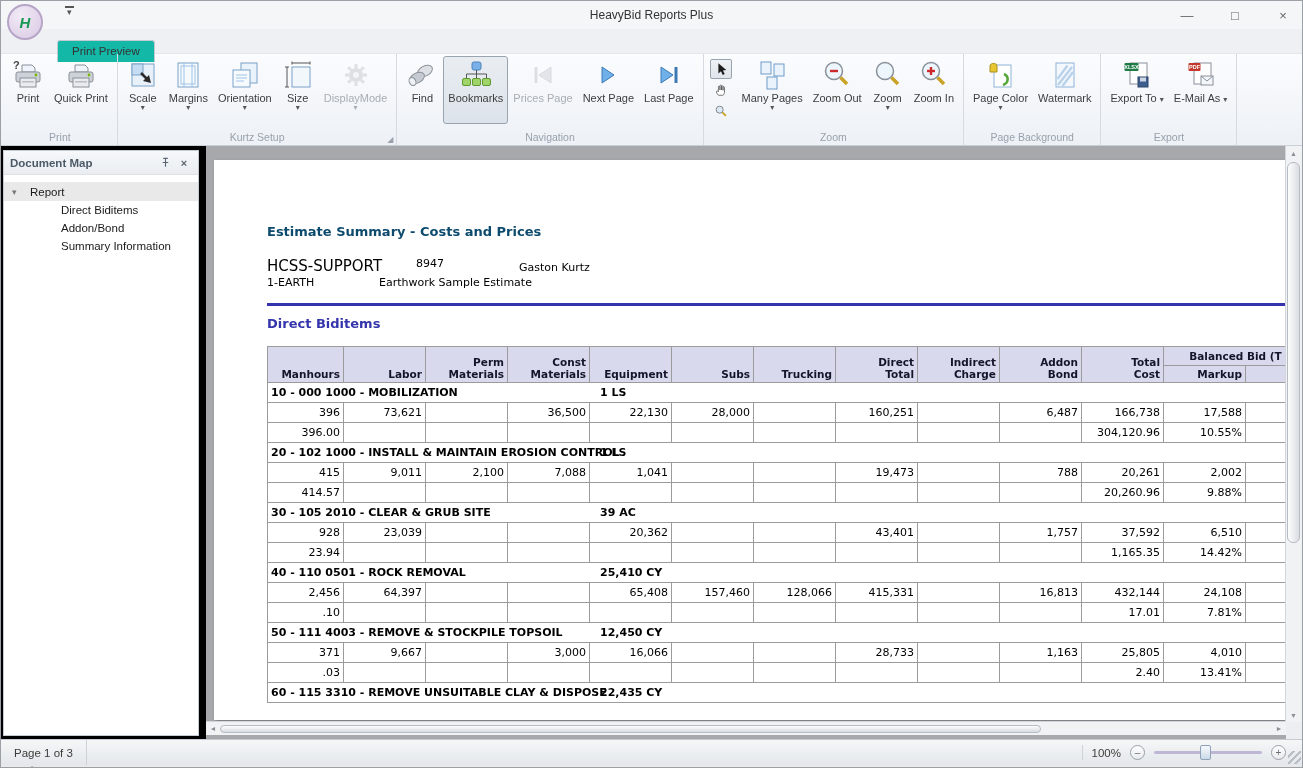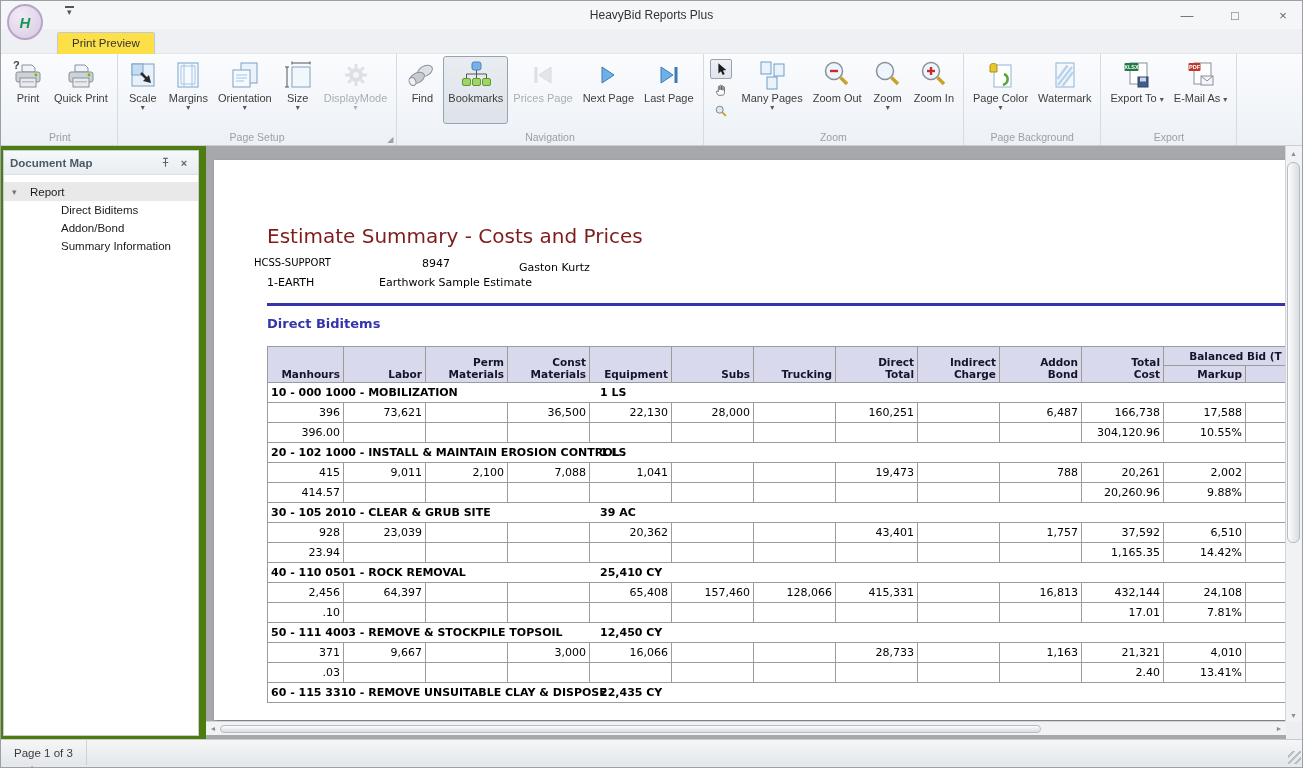--- a/index.html
+++ b/index.html
@@ -14,22 +14,22 @@
         border:2px solid #b7a5c8;z-index:9;display:flex;align-items:center;justify-content:center;
         color:#169a52;font-weight:bold;font-style:italic;font-size:15px;box-sizing:border-box}
   .qat{position:absolute;left:64px;top:5px;font-size:9px;color:#555;border-top:2px solid #555;line-height:9px;padding:0 2px}
   .title-text{flex:1;text-align:center;font-size:12px;color:#333}
   .winbtns{position:absolute;right:10px;top:0;height:28px;display:flex;align-items:center;gap:30px;color:#666}
   .winbtn{font-size:13px;width:18px;text-align:center;cursor:default}
 
   
   .tabrow{height:24px;background:#eef0f3;display:flex;align-items:flex-end;padding-left:56px;
           border-bottom:1px solid #e3e7ec}
-  .tab-active{background:#fde047;border:1px solid #c3c9d1;border-bottom:none;border-radius:3px 3px 0 0;
-              padding:4px 14px 5px;font-size:11.5px;color:#333;position:relative;top:1px}
+  .tab-active{background:#14b8a6;border:1px solid #c3c9d1;border-bottom:none;border-radius:3px 3px 0 0;
+              padding:4px 14px 5px;font-size:11.5px;color:#333;position:relative;top:9px}
 
   
   .ribbon{height:91px;background:linear-gradient(#fbfcfe,#edf1f6);border-bottom:1px solid #c9ced5;
           display:flex;align-items:stretch;padding:0 2px}
   .rgroup{display:flex;flex-direction:column;border-right:1px solid #d7dbe1;position:relative;padding:2px 4px 0}
   .rgroup-body{flex:1;display:flex;align-items:flex-start}
   .rgroup-label{height:15px;text-align:center;font-size:10.5px;color:#98a1ab;line-height:15px}
   .rbtn{display:flex;flex-direction:column;align-items:center;padding:3px 5px 0;border-radius:3px;
         font-size:11px;color:#3d3d3d;text-align:center;line-height:12px;min-width:42px;height:68px;box-sizing:border-box}
   .rbtn .ricon{width:32px;height:32px;margin-bottom:1px;flex:none}
@@ -38,38 +38,38 @@
   .rbtn.disabled{color:#a8aeb5}
   .rbtn.disabled svg{opacity:.4}
   .inline-lbl{white-space:nowrap}
   .minicol{display:flex;flex-direction:column;gap:1px;padding:3px 2px;margin-right:3px}
   .minibtn{width:22px;height:20px;display:flex;align-items:center;justify-content:center;border-radius:2px;box-sizing:border-box}
   .minibtn.sel{border:1px solid #9aa4ae;background:linear-gradient(#eef1f5,#dfe5ec)}
   .launcher{position:absolute;right:3px;bottom:1px;font-size:8px;color:#9aa3ac}
 
   
   .content{display:flex;height:593px}
-  .docmap-col{width:205px;background:#4d7c0f;padding:4px 7px 3px 2px;box-sizing:border-box}
+  .docmap-col{width:205px;background:#000000;padding:4px 7px 3px 2px;box-sizing:border-box}
   .docmap{background:#fff;border:1px solid #c5cbd2;height:100%;box-sizing:border-box;display:flex;flex-direction:column}
   .docmap-header{height:23px;background:linear-gradient(#f6f8fa,#e9edf1);border-bottom:1px solid #dde1e6;
                  display:flex;align-items:center;padding:0 6px;font-size:11.5px;font-weight:bold;color:#4c5a68}
   .docmap-header .sp{flex:1}
   .hdr-ico{width:16px;text-align:center;color:#5a6673;font-size:11px;cursor:default}
   .tree{padding-top:7px;font-size:11.5px;color:#1a1a1a}
   .tree-root{display:flex;align-items:center;height:19px;background:#e9e9e9;padding-left:8px}
   .tree-exp{width:18px;color:#777;font-size:9px}
   .tree-child{height:18px;line-height:18px;padding-left:57px;white-space:nowrap}
 
   .preview{flex:1;background:#a7a8ac;position:relative;overflow:hidden}
   .page{position:absolute;left:8px;top:14px;width:1120px;height:560px;background:#fff;
         box-shadow:2px 2px 4px rgba(0,0,0,.3);overflow:hidden}
   .rpt{position:absolute;font-family:"DejaVu Sans",sans-serif}
-  .rpt-title{left:53px;top:64px;font-size:20px;font-weight:normal;color:#7f1d1d}
-  .m-company{left:40px;top:97px;font-size:10px}
-  .m-number{left:208px;top:97px;font-size:11px}
+  .rpt-title{left:53px;top:64px;font-size:13px;font-weight:bold;color:#0c4a6e}
+  .m-company{left:53px;top:97px;font-size:15px}
+  .m-number{left:202px;top:97px;font-size:11px}
   .m-estimator{left:305px;top:101px;font-size:11px}
   .m-jobcode{left:53px;top:116px;font-size:11px}
   .m-jobname{left:165px;top:116px;font-size:11px}
   .rule{position:absolute;left:53px;top:143px;height:3px;width:1067px;background:#3434ad}
   .rpt-section{left:53px;top:156px;font-size:13px;font-weight:bold;color:#3434ad}
 
   .bidtable{position:absolute;left:53px;top:186px;border-collapse:collapse;table-layout:fixed;
             font-size:11px;font-family:"DejaVu Sans",sans-serif;color:#000}
   .bidtable th,.bidtable td{border:1px solid #9b9b9b;padding:0 3px;overflow:hidden;white-space:nowrap}
   .bidtable thead th{background:#d9d9ee;font-weight:bold;font-size:10.5px;color:#14142a}
@@ -237,21 +237,21 @@
                 <line x1="11" y1="21" x2="8.2" y2="23.8"></line>
               </g>
               <circle cx="16" cy="16" r="7" fill="#b6bac0"></circle>
               <circle cx="16" cy="16" r="3" fill="#eef2f7"></circle>
             </svg>
         </span>
         <span>DisplayMode</span>
         <span class="arrow" style="color:#a8aeb5">▾</span>
       </div>
     </div>
-    <div class="rgroup-label">Page Setup</div>
+    <div class="rgroup-label">Kurtz Setup</div>
     <div class="launcher">◢</div>
   </div>
 
   <div class="rgroup">
     <div class="rgroup-body">
       <div class="rbtn">
         <span class="ricon">
           <svg viewBox="0 0 32 32">
               <ellipse cx="19" cy="12" rx="8" ry="5" transform="rotate(-28 19 12)" fill="#dde1e6" stroke="#8a9099"></ellipse>
               <ellipse cx="11" cy="19" rx="8" ry="5" transform="rotate(-28 11 19)" fill="#c6cbd1" stroke="#8a9099"></ellipse>
@@ -653,21 +653,21 @@
               <td>371</td>
               <td>9,667</td>
               <td></td>
               <td>3,000</td>
               <td>16,066</td>
               <td></td>
               <td></td>
               <td>28,733</td>
               <td></td>
               <td>1,163</td>
-              <td>21,321</td>
+              <td>25,805</td>
               <td>4,010</td>
               <td></td>
             </tr>
             <tr>
               <td>.03</td>
               <td></td>
               <td></td>
               <td></td>
               <td></td>
               <td></td>
@@ -695,18 +695,27 @@
       <div class="hs-left">◄</div>
       <div class="hthumb"></div>
       <div class="hs-right">►</div>
     </div>
     <div class="scorner"></div>
   </div>
 </div>
 
 <div class="statusbar">
   <div class="page-info">Page 1 of 3</div>
+  <div class="zoomctl">
+    <div class="zsep"></div>
+    <span>100%</span>
+    <div class="circlebtn">–</div>
+    <div class="slider">
+      <div class="sthumb"></div>
+    </div>
+    <div class="circlebtn">+</div>
+  </div>
   <div class="grip"></div>
 </div>
 
 <div class="backdrop">
   <div class="bgfrag">eports</div>
 </div>
 
 </body></html>

